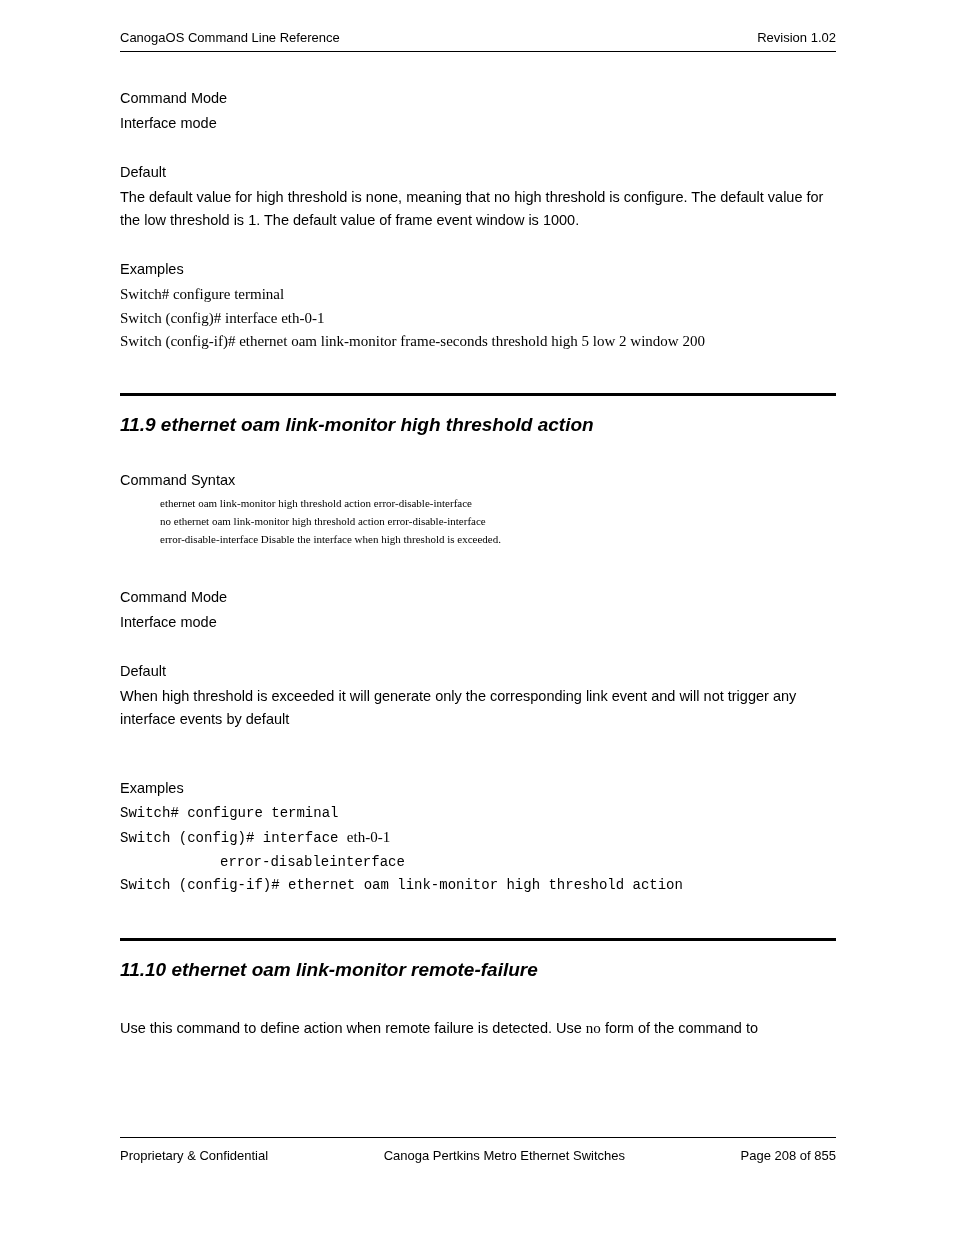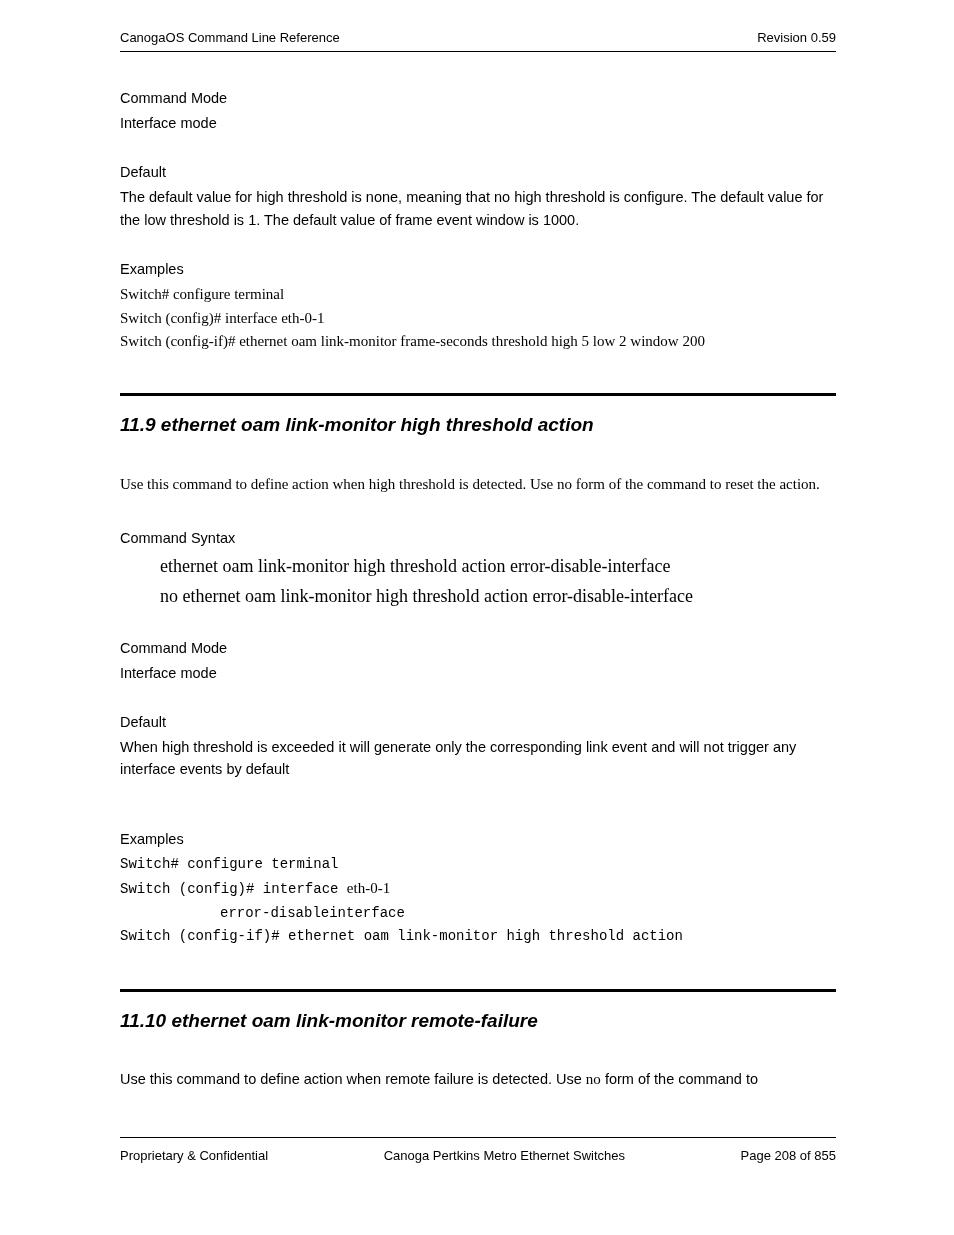--- a/index.html
+++ b/index.html
@@ -63,23 +63,23 @@
   .intro-serif {
     font-family: "Times New Roman", Times, serif;
     font-size: 15px;
     line-height: 1.6;
     text-align: justify;
     margin-bottom: 34px;
   }
   .syntax-lines {
     margin-left: 40px;
     font-family: "Times New Roman", Times, serif;
-    font-size: 18px;
+    font-size: 11px;
     line-height: 1.65;
-    margin-bottom: 28px;
+    margin-bottom: 40px;
   }
   .footer-row {
     position: absolute;
     left: 120px;
     right: 118px;
     bottom: 72px;
     border-top: 1px solid #000;
     padding-top: 10px;
     display: flex;
     justify-content: space-between;
@@ -89,21 +89,21 @@
   .block { margin-bottom: 30px; }
   .mono-indent { padding-left: 100px; }
 </style>
 </head>
 <body>
 
 <div class="page">
 
   <div class="header-row">
     <span>CanogaOS Command Line Reference</span>
-    <span>Revision 0.59</span>
+    <span>Revision 1.02</span>
   </div>
 
   <div class="block">
     <div class="section-label">Command Mode</div>
     <div class="body-text">Interface mode</div>
   </div>
 
   <div class="block">
     <div class="section-label">Default</div>
     <div class="body-text">The default value for high threshold is none, meaning that no high threshold is configure. The default value for the low threshold is 1. The default value of frame event window is 1000.</div>
@@ -112,27 +112,27 @@
   <div class="examples-block">
     <div class="section-label">Examples</div>
     <div class="serif">Switch# configure terminal</div>
     <div class="serif">Switch (config)# interface eth-0-1</div>
     <div class="serif">Switch (config-if)# ethernet oam link-monitor frame-seconds threshold high 5 low 2 window 200</div>
   </div>
 
   <hr class="heavy-rule">
   <h2 class="section-title">11.9 ethernet oam link-monitor high threshold action</h2>
 
-  <div class="intro-serif">Use this command to define action when high threshold is detected. Use no form of the command to reset the action.</div>
 
   <div>
     <div class="section-label">Command Syntax</div>
     <div class="syntax-lines">
       <div>ethernet oam link-monitor high threshold action error-disable-interface</div>
       <div>no ethernet oam link-monitor high threshold action error-disable-interface</div>
+      <div>error-disable-interface Disable the interface when high threshold is exceeded.</div>
     </div>
   </div>
 
   <div class="block">
     <div class="section-label">Command Mode</div>
     <div class="body-text">Interface mode</div>
   </div>
 
   <div style="margin-bottom:50px;">
     <div class="section-label">Default</div>

